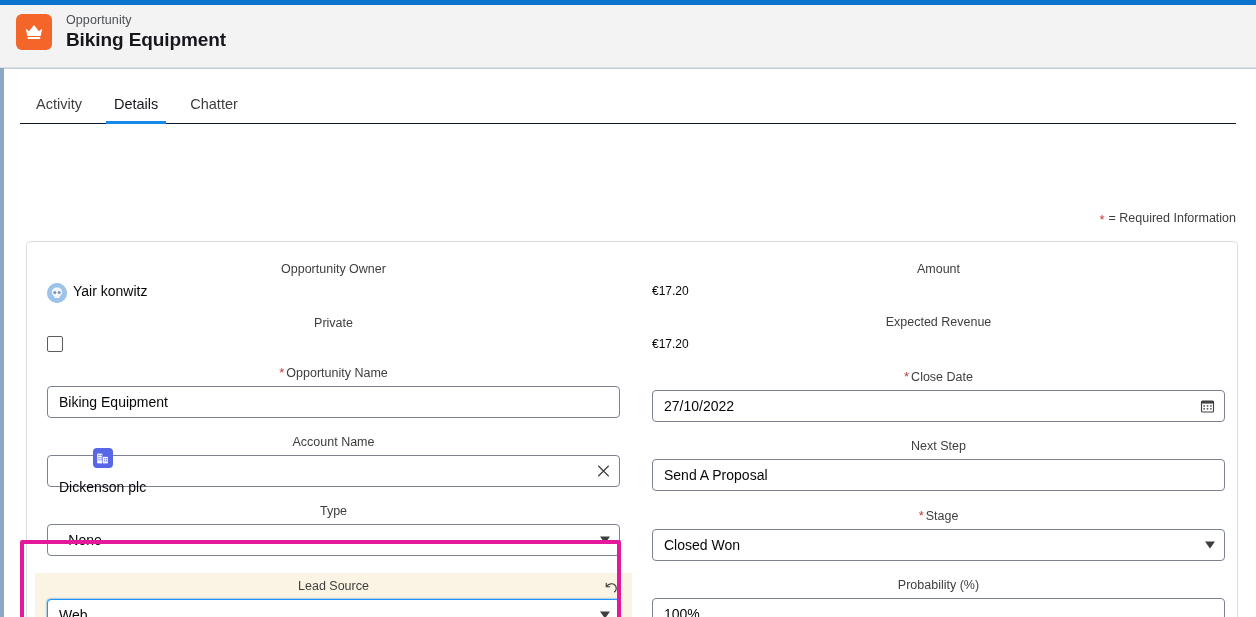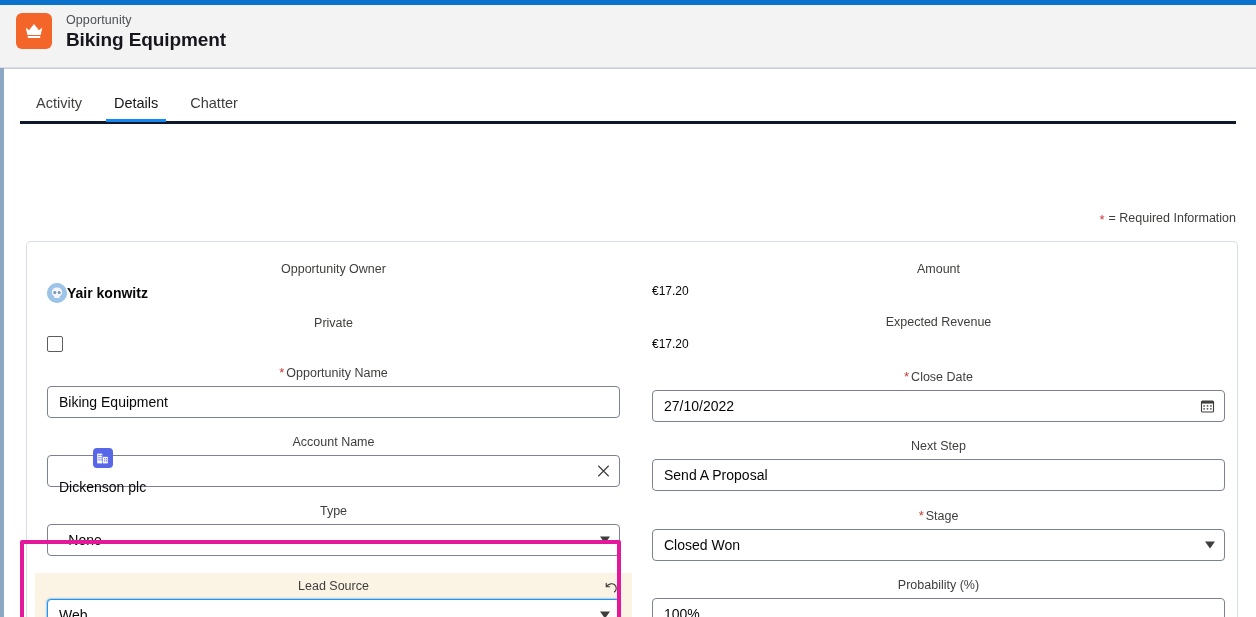--- a/index.html
+++ b/index.html
@@ -30,20 +30,21 @@
   
   .record-header {
     position: absolute;
     top: 5px; left: 0;
     width: 1256px; height: 63px;
     background: #f3f3f3;
     border-bottom: 1px solid #d8dde6;
   }
   .record-header-inner {
     display: flex;
+    align-items: center;
     padding: 8px 0 0 16px;
   }
   .record-icon {
     width: 36px; height: 36px;
     border-radius: 6px;
     background: #f4652a;
     display: flex;
     align-items: center;
     justify-content: center;
     flex: none;
@@ -80,21 +81,21 @@
     background: #ffffff;
     border-top: 1px solid #c9cdd4;
   }
 
   
   .tabs {
     position: absolute;
     top: 16px; left: 16px;
     width: 1216px;
     height: 39px;
-    border-bottom: 3px solid #0f172a;
+    border-bottom: 1px solid #0f172a;
     display: flex;
     align-items: stretch;
   }
   .tab {
     display: flex;
     align-items: center;
     padding: 0 16px;
     font-size: 14.5px;
     color: #3e3e3c;
     cursor: pointer;
@@ -203,24 +204,23 @@
     display: flex;
     align-items: center;
     justify-content: center;
     color: #3e3e3c;
   }
   .input-icon svg { display: block; }
 
   
   .owner-row {
     display: flex;
-    align-items: center;
-    gap: 0;
+    align-items: flex-start;
+    gap: 6px;
     padding-top: 1px;
-    font-weight: bold;
   }
   .avatar {
     width: 20px; height: 20px;
     border-radius: 50%;
     background: #9cc3e8;
     flex: none;
     display: flex;
     align-items: center;
     justify-content: center;
     overflow: hidden;

